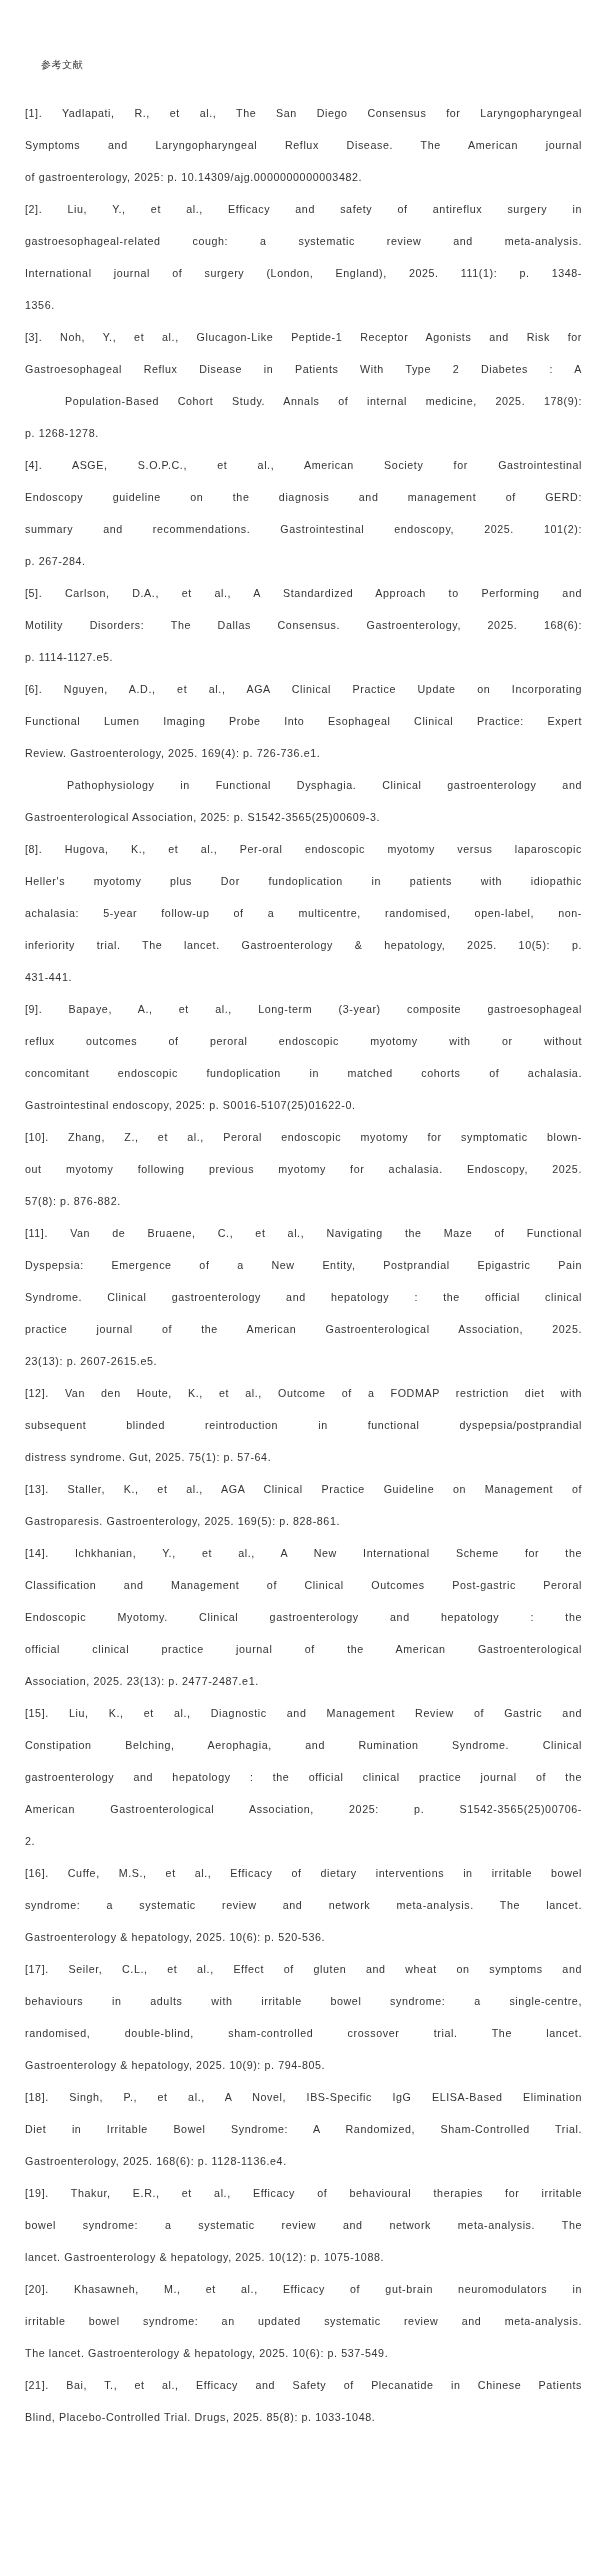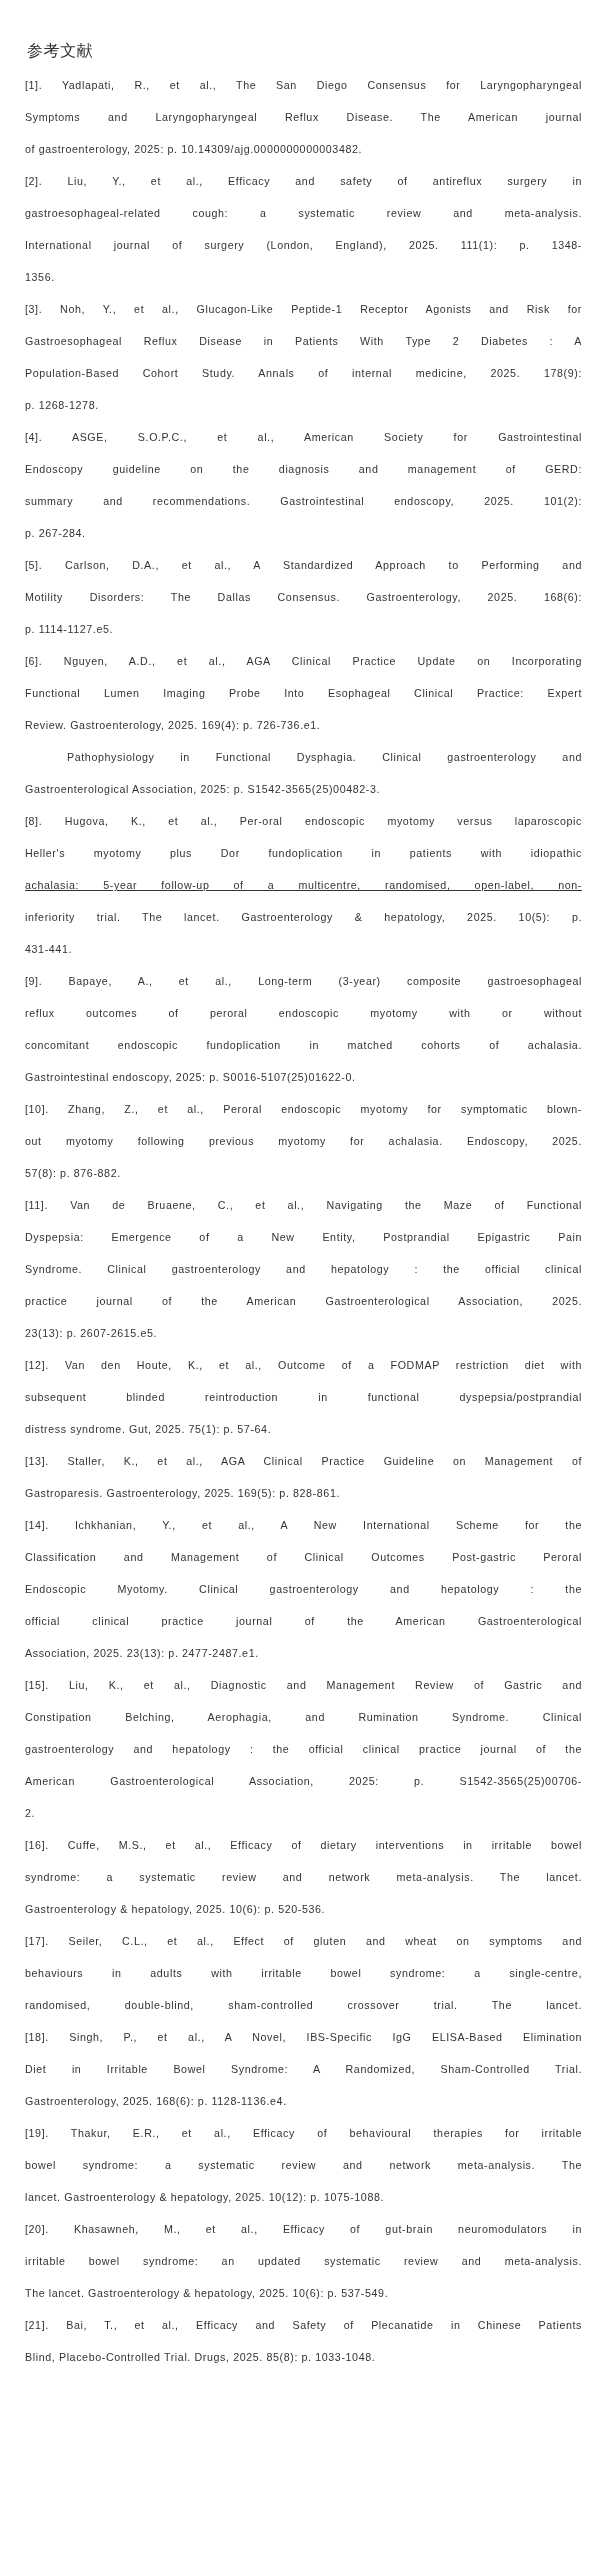--- a/index.html
+++ b/index.html
@@ -3,21 +3,21 @@
 <meta charset="utf-8">
 <style>
   html, body { margin: 0; padding: 0; background: #ffffff; }
   body { width: 606px; height: 2576px; overflow: hidden; position: relative; }
   .doc {
     position: absolute; left: 25px; top: 33px; width: 557px;
     font-family: "Liberation Sans", "DejaVu Sans", sans-serif;
     color: #333333; font-size: 10.7px; letter-spacing: 0.6px;
     line-height: 32px;
   }
-  .heading { font-size: 16px; margin: 2px; font-weight: normal; letter-spacing: 0.6px; }
+  .heading { font-size: 10px; margin: 16px; font-weight: normal; letter-spacing: 0.6px; }
   .ref { margin: 0; }
   .line { display: block; text-align: justify; text-align-last: justify; white-space: nowrap; overflow: hidden; height: 32px; }
   .line.last { text-align-last: left; }
 </style>
 </head>
 <body>
 
 <div class="doc">
   <h2 class="heading">参考文献</h2>
   <div id="ref-list">
@@ -28,47 +28,47 @@
       </div>
       <div class="ref">
         <span class="line" style="white-space: normal; text-align-last: justify;">[2]. Liu, Y., et al., Efficacy and safety of antireflux surgery in</span>
         <span class="line" style="white-space: normal; text-align-last: justify;">gastroesophageal-related cough: a systematic review and meta-analysis.</span>
         <span class="line" style="white-space: normal; text-align-last: justify;">International journal of surgery (London, England), 2025. 111(1): p. 1348-</span>
         <span class="line last">1356.</span>
       </div>
       <div class="ref">
         <span class="line" style="white-space: normal; text-align-last: justify;">[3]. Noh, Y., et al., Glucagon-Like Peptide-1 Receptor Agonists and Risk for</span>
         <span class="line" style="white-space: normal; text-align-last: justify;">Gastroesophageal Reflux Disease in Patients With Type 2 Diabetes : A</span>
-        <span class="line" style="white-space: normal; text-align-last: justify;">Population-Based Cohort Study. Annals of internal medicine, 2025. 178(9):</span>
+        <span class="line" style="white-space: normal; text-align-last: justify; margin-left: 40px;">Population-Based Cohort Study. Annals of internal medicine, 2025. 178(9):</span>
         <span class="line last">p. 1268-1278.</span>
       </div>
       <div class="ref">
         <span class="line" style="white-space: normal; text-align-last: justify;">[4]. ASGE, S.O.P.C., et al., American Society for Gastrointestinal</span>
         <span class="line" style="white-space: normal; text-align-last: justify;">Endoscopy guideline on the diagnosis and management of GERD:</span>
         <span class="line" style="white-space: normal; text-align-last: justify;">summary and recommendations. Gastrointestinal endoscopy, 2025. 101(2):</span>
         <span class="line last">p. 267-284.</span>
       </div>
       <div class="ref">
         <span class="line" style="white-space: normal; text-align-last: justify;">[5]. Carlson, D.A., et al., A Standardized Approach to Performing and</span>
         <span class="line" style="white-space: normal; text-align-last: justify;">Motility Disorders: The Dallas Consensus. Gastroenterology, 2025. 168(6):</span>
         <span class="line last">p. 1114-1127.e5.</span>
       </div>
       <div class="ref">
         <span class="line" style="white-space: normal; text-align-last: justify;">[6]. Nguyen, A.D., et al., AGA Clinical Practice Update on Incorporating</span>
         <span class="line" style="white-space: normal; text-align-last: justify;">Functional Lumen Imaging Probe Into Esophageal Clinical Practice: Expert</span>
         <span class="line last">Review. Gastroenterology, 2025. 169(4): p. 726-736.e1.</span>
       </div>
       <div class="ref">
         <span class="line" style="white-space: normal; text-align-last: justify; margin-left: 42px;">Pathophysiology in Functional Dysphagia. Clinical gastroenterology and</span>
-        <span class="line last">Gastroenterological Association, 2025: p. S1542-3565(25)00482-3.</span>
+        <span class="line last">Gastroenterological Association, 2025: p. S1542-3565(25)00609-3.</span>
       </div>
       <div class="ref">
         <span class="line" style="white-space: normal; text-align-last: justify;">[8]. Hugova, K., et al., Per-oral endoscopic myotomy versus laparoscopic</span>
         <span class="line" style="white-space: normal; text-align-last: justify;">Heller's myotomy plus Dor fundoplication in patients with idiopathic</span>
-        <span class="line" style="white-space: normal; text-align-last: justify; text-decoration: underline;">achalasia: 5-year follow-up of a multicentre, randomised, open-label, non-</span>
+        <span class="line" style="white-space: normal; text-align-last: justify;">achalasia: 5-year follow-up of a multicentre, randomised, open-label, non-</span>
         <span class="line" style="white-space: normal; text-align-last: justify;">inferiority trial. The lancet. Gastroenterology &amp; hepatology, 2025. 10(5): p.</span>
         <span class="line last">431-441.</span>
       </div>
       <div class="ref">
         <span class="line" style="white-space: normal; text-align-last: justify;">[9]. Bapaye, A., et al., Long-term (3-year) composite gastroesophageal</span>
         <span class="line" style="white-space: normal; text-align-last: justify;">reflux outcomes of peroral endoscopic myotomy with or without</span>
         <span class="line" style="white-space: normal; text-align-last: justify;">concomitant endoscopic fundoplication in matched cohorts of achalasia.</span>
         <span class="line last">Gastrointestinal endoscopy, 2025: p. S0016-5107(25)01622-0.</span>
       </div>
       <div class="ref">
@@ -108,20 +108,21 @@
       </div>
       <div class="ref">
         <span class="line" style="white-space: normal; text-align-last: justify;">[16]. Cuffe, M.S., et al., Efficacy of dietary interventions in irritable bowel</span>
         <span class="line" style="white-space: normal; text-align-last: justify;">syndrome: a systematic review and network meta-analysis. The lancet.</span>
         <span class="line last">Gastroenterology &amp; hepatology, 2025. 10(6): p. 520-536.</span>
       </div>
       <div class="ref">
         <span class="line" style="white-space: normal; text-align-last: justify;">[17]. Seiler, C.L., et al., Effect of gluten and wheat on symptoms and</span>
         <span class="line" style="white-space: normal; text-align-last: justify;">behaviours in adults with irritable bowel syndrome: a single-centre,</span>
         <span class="line" style="white-space: normal; text-align-last: justify;">randomised, double-blind, sham-controlled crossover trial. The lancet.</span>
+        <span class="line last">Gastroenterology &amp; hepatology, 2025. 10(9): p. 794-805.</span>
       </div>
       <div class="ref">
         <span class="line" style="white-space: normal; text-align-last: justify;">[18]. Singh, P., et al., A Novel, IBS-Specific IgG ELISA-Based Elimination</span>
         <span class="line" style="white-space: normal; text-align-last: justify;">Diet in Irritable Bowel Syndrome: A Randomized, Sham-Controlled Trial.</span>
         <span class="line last">Gastroenterology, 2025. 168(6): p. 1128-1136.e4.</span>
       </div>
       <div class="ref">
         <span class="line" style="white-space: normal; text-align-last: justify;">[19]. Thakur, E.R., et al., Efficacy of behavioural therapies for irritable</span>
         <span class="line" style="white-space: normal; text-align-last: justify;">bowel syndrome: a systematic review and network meta-analysis. The</span>
         <span class="line last">lancet. Gastroenterology &amp; hepatology, 2025. 10(12): p. 1075-1088.</span>

